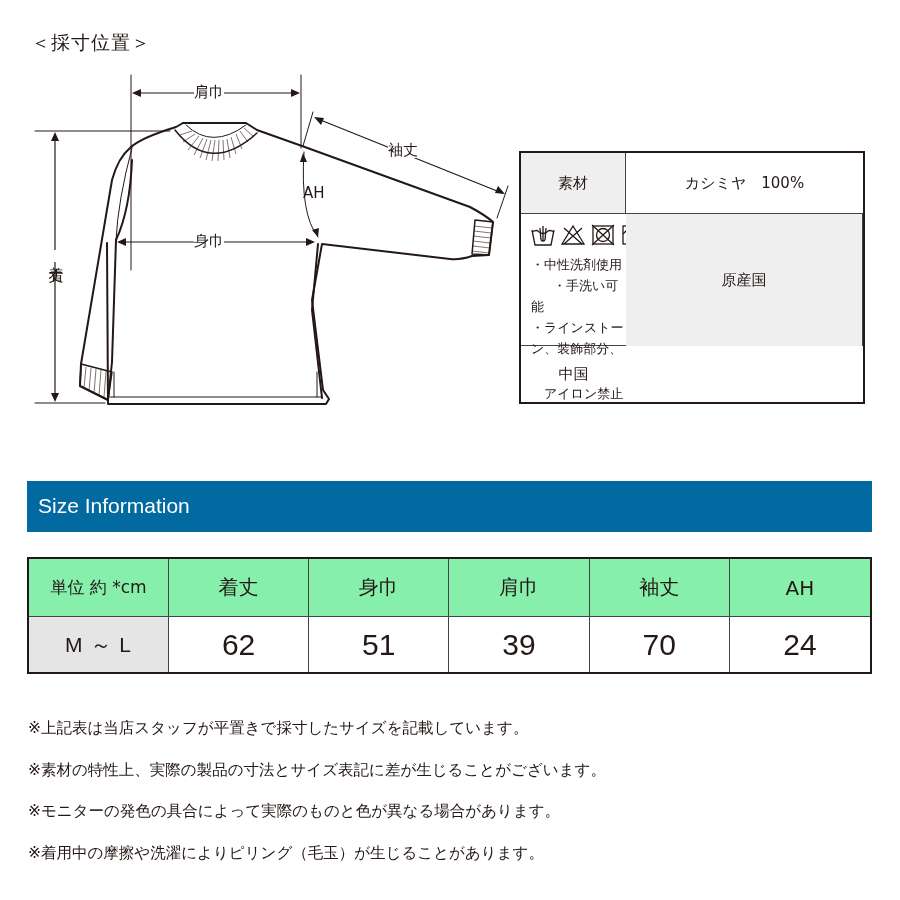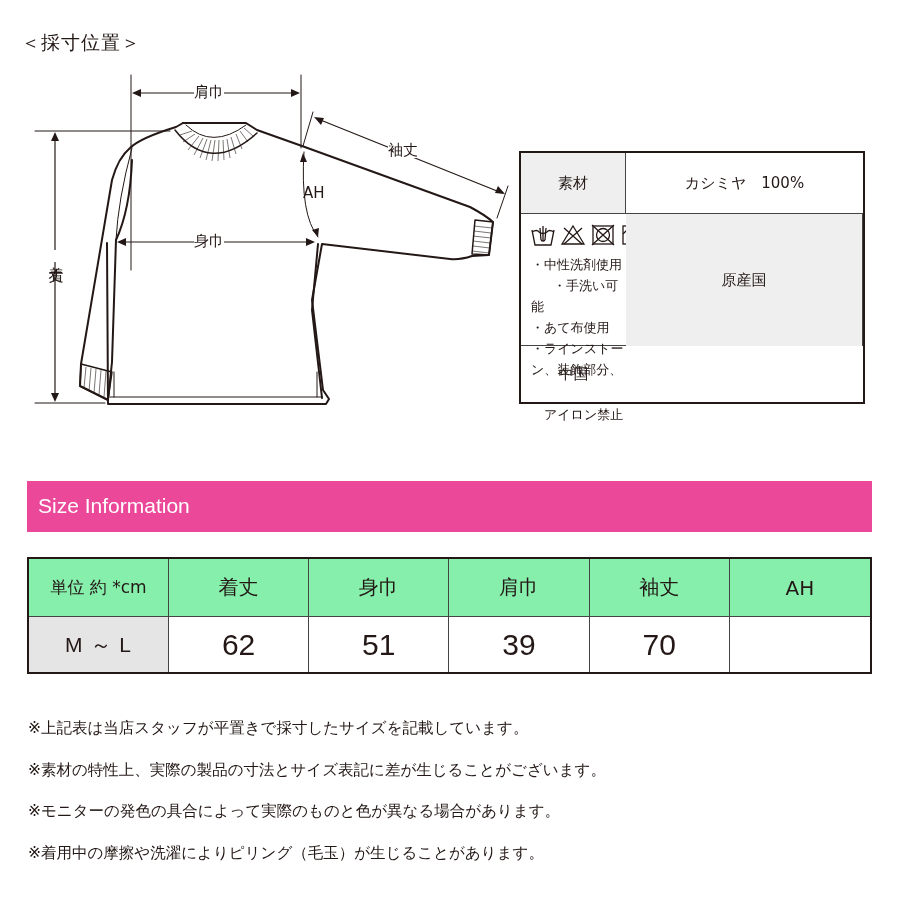--- a/index.html
+++ b/index.html
@@ -1,21 +1,21 @@
 <!DOCTYPE html>
 <html><head>
 <meta charset="utf-8">
 <style>
   html, body { margin: 0; padding: 0; background: #ffffff; }
   body {
     width: 900px; height: 900px; position: relative; overflow: hidden;
     font-family: "DejaVu Sans", sans-serif; color: #231815;
   }
   .abs { position: absolute; }
-  .section-title { left: 21px; top: 30px; font-size: 19px; letter-spacing: 1px; color: #231815; }
+  .section-title { left: 31px; top: 30px; font-size: 19px; letter-spacing: 1px; color: #231815; }
 
   
   .diagram { left: 0; top: 0; width: 520px; height: 420px; }
   .diagram svg { position: absolute; left: 0; top: 0; }
   .dlabel { position: absolute; font-size: 15px; color: #231815; background: #fff; line-height: 1; }
 
   
   .care {
     left: 519px; top: 151px; width: 346px; height: 253px;
     border: 2px solid #231815; box-sizing: border-box;
@@ -25,21 +25,21 @@
   .care .cell { display:flex; align-items:center; justify-content:center; font-size: 15px; }
   .care .r1, .care .r2 { border-bottom: 1px solid #444; }
   .care .wash { flex-direction: column; align-items: flex-start; justify-content: flex-start; padding: 10px 0 0 10px; }
   .icons { display: flex; gap: 6px; margin-bottom: 6px; }
   .icons svg { display: block; }
   .notes { font-size: 13px; line-height: 21px; }
   .notes .gap { display: inline-block; width: 22px; }
   .notes .indent { padding-left: 13px; margin-top: 24px; }
 
   
-  .banner { left: 27px; top: 481px; width: 845px; height: 51px; background: #ec4899; color: #fff; }
+  .banner { left: 27px; top: 481px; width: 845px; height: 51px; background: #0369a1; color: #fff; }
   .banner span { position: absolute; left: 11px; top: 13px; font-size: 21px; font-family: "Liberation Sans", sans-serif; }
 
   
   .size {
     left: 27px; top: 557px; width: 845px; height: 117px;
     border: 2px solid #231815; box-sizing: border-box;
     display: grid; grid-template-columns: 140px repeat(5, 1fr); grid-template-rows: 58px 1fr;
   }
   .size > div { display:flex; align-items:center; justify-content:center; border-right: 1px solid #444; }
   .size > div.last { border-right: none; }
@@ -182,21 +182,20 @@
       <svg width="24" height="24" viewBox="0 0 24 24" fill="none" stroke="#231815" stroke-width="1.3">
           <circle cx="12" cy="10" r="8"></circle>
           <path d="M7 6 L9 14 L12 8 L15 14 L17 6"></path>
           <path d="M3 2 L21 18 M21 2 L3 18"></path>
           <line x1="3" y1="21" x2="21" y2="21"></line>
           <line x1="3" y1="23" x2="21" y2="23"></line>
         </svg>
     </div>
     <div class="notes">
       <div><span>・中性洗剤使用</span><span class="gap"></span><span>・手洗い可能</span></div>
-      <div>・あて布使用</div>
       <div>・ラインストーン、装飾部分、</div>
       <div class="indent">アイロン禁止</div>
     </div>
   </div>
 
   <div class="hd" style="border-bottom:none;">原産国</div>
   <div class="cell">中国</div>
 </div>
 
 <div class="abs banner">
@@ -209,20 +208,21 @@
   <div class="h">身巾</div>
   <div class="h">肩巾</div>
   <div class="h">袖丈</div>
   <div class="h last">AH</div>
 
   <div class="v v0">M ～ L</div>
   <div class="v">62</div>
   <div class="v">51</div>
   <div class="v">39</div>
   <div class="v">70</div>
+  <div class="v last">24</div>
 </div>
 
 <div class="abs footnotes">
   <div>※上記表は当店スタッフが平置きで採寸したサイズを記載しています。</div>
   <div>※素材の特性上、実際の製品の寸法とサイズ表記に差が生じることがございます。</div>
   <div>※モニターの発色の具合によって実際のものと色が異なる場合があります。</div>
   <div>※着用中の摩擦や洗濯によりピリング（毛玉）が生じることがあります。</div>
 </div>
 
 </body></html>

